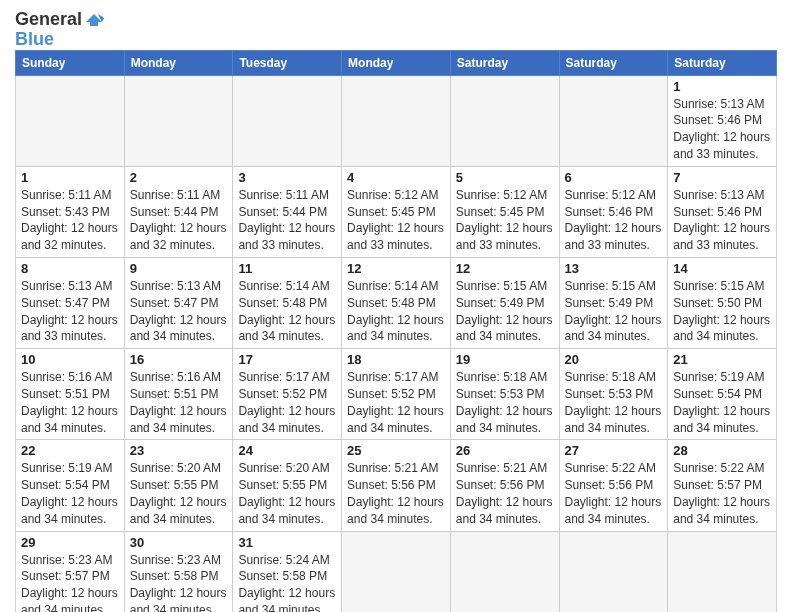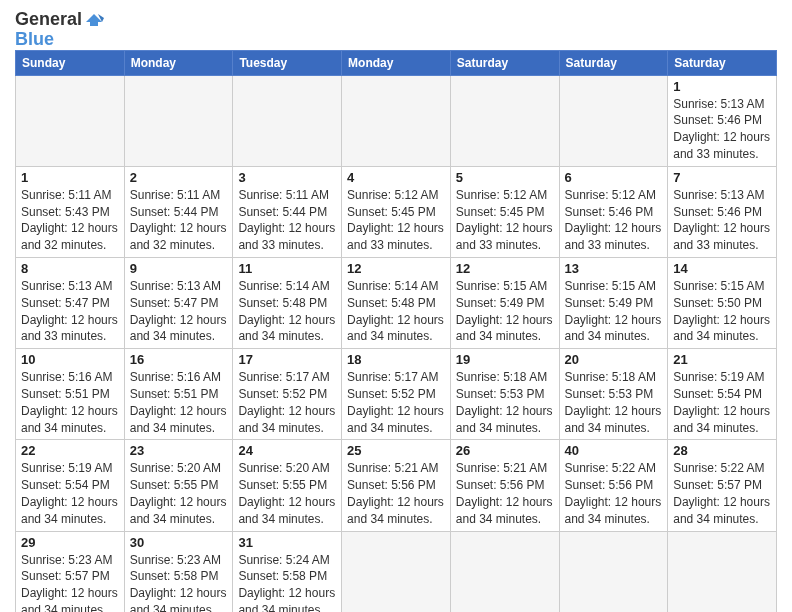--- a/index.html
+++ b/index.html
@@ -236,21 +236,21 @@
           </td>
           <td>
             <span class="day-number">25</span>
 <div class="day-info">Sunrise: 5:21 AM<br>Sunset: 5:56 PM<br>Daylight: 12 hours and 34 minutes.</div>
           </td>
           <td>
             <span class="day-number">26</span>
 <div class="day-info">Sunrise: 5:21 AM<br>Sunset: 5:56 PM<br>Daylight: 12 hours and 34 minutes.</div>
           </td>
           <td>
-            <span class="day-number">40</span>
+            <span class="day-number">27</span>
 <div class="day-info">Sunrise: 5:22 AM<br>Sunset: 5:56 PM<br>Daylight: 12 hours and 34 minutes.</div>
           </td>
           <td>
             <span class="day-number">28</span>
 <div class="day-info">Sunrise: 5:22 AM<br>Sunset: 5:57 PM<br>Daylight: 12 hours and 34 minutes.</div>
           </td>
         </tr>
         <tr>
           <td>
             <span class="day-number">29</span>

